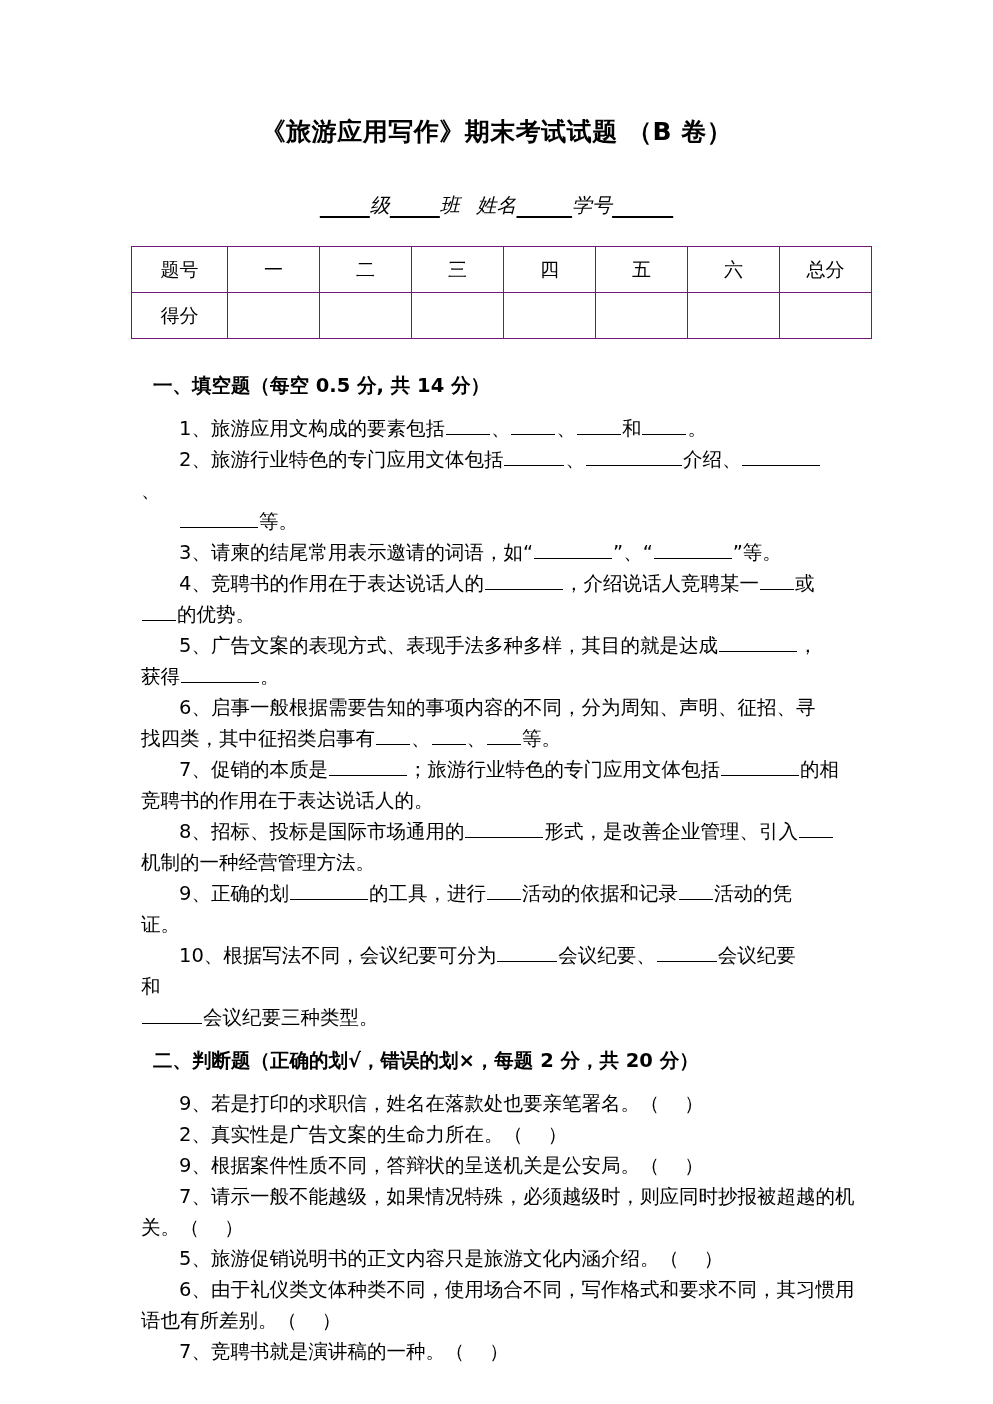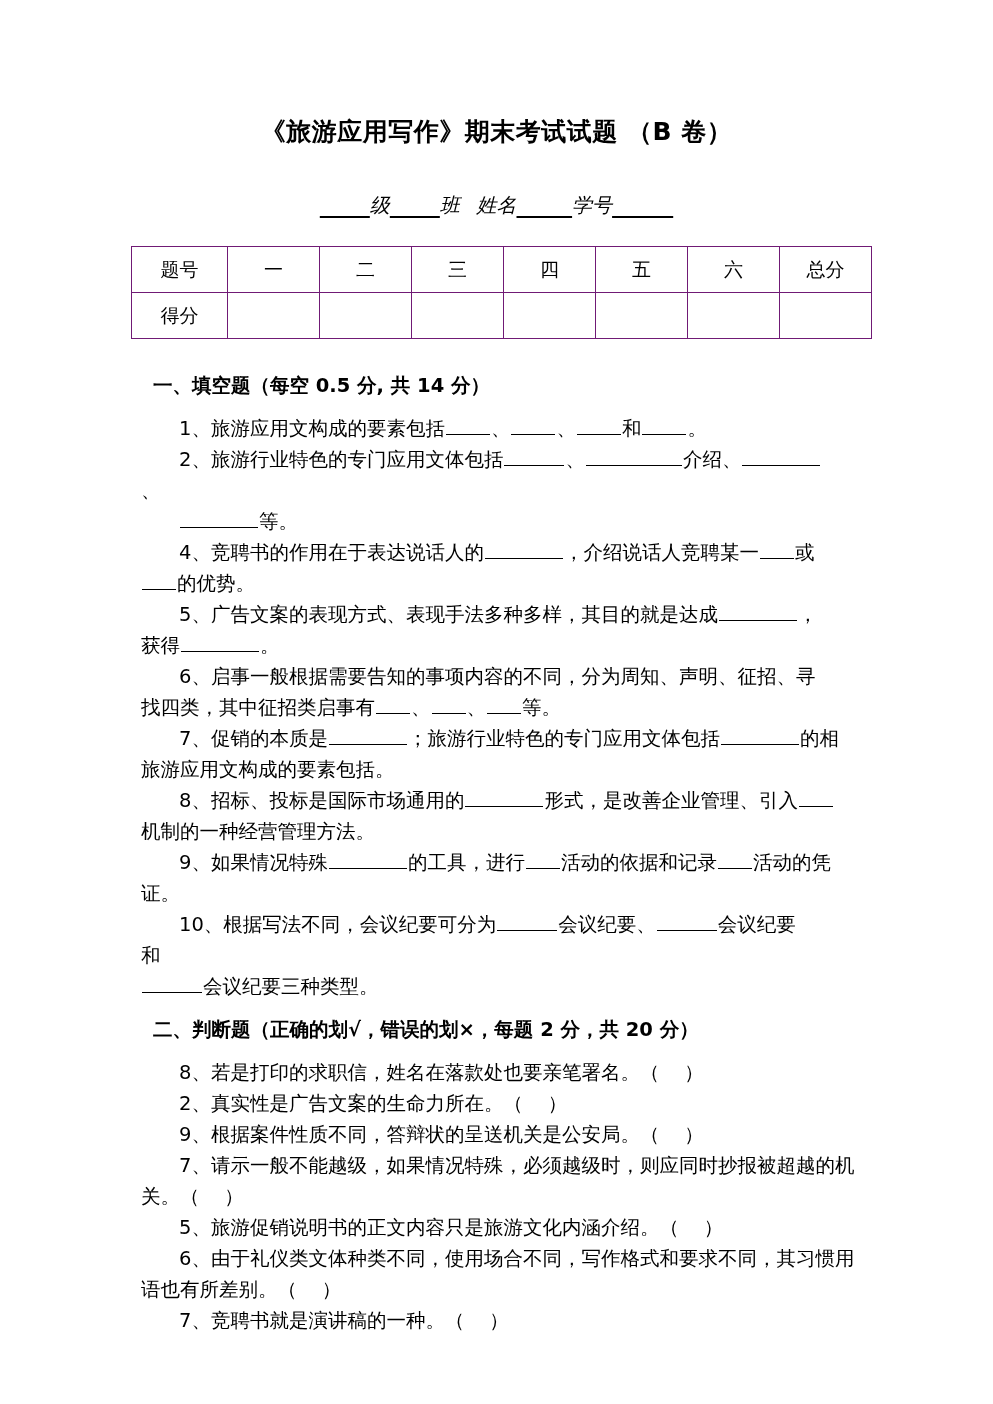--- a/index.html
+++ b/index.html
@@ -152,46 +152,47 @@
   <div class="body">
 
     <div class="sec-head">一、填空题（每空 0.5 分, 共 14 分）</div>
 
     <div class="q"><span>1、</span><span>旅游应用文构成的要素包括</span><span class="blank b-s"></span><span>、</span><span class="blank b-s"></span><span>、</span><span class="blank b-s"></span><span>和</span><span class="blank b-s"></span><span>。</span></div>
 
     <div class="q"><span>2、</span><span>旅游行业特色的专门应用文体包括</span><span class="blank b-m"></span><span>、</span><span class="blank b-xl"></span><span>介绍、</span><span class="blank b-l"></span></div>
     <div class="q no-indent">、</div>
     <div class="q"><span class="blank b-l"></span><span>等。</span></div>
 
+    <div class="q"><span>3、</span><span>请柬的结尾常用表示邀请的词语，如“</span><span class="blank b-l"></span><span>”、“</span><span class="blank b-l"></span><span>”等。</span></div>
 
     <div class="q"><span>4、</span><span>竞聘书的作用在于表达说话人的</span><span class="blank b-l"></span><span>，介绍说话人竞聘某一</span><span class="blank b-xs"></span><span>或</span></div>
     <div class="q no-indent"><span class="blank b-xs"></span><span>的优势。</span></div>
 
     <div class="q"><span>5、</span><span>广告文案的表现方式、表现手法多种多样，其目的就是达成</span><span class="blank b-l"></span><span>，</span></div>
     <div class="q no-indent"><span>获得</span><span class="blank b-l"></span><span>。</span></div>
 
     <div class="q"><span>6、</span><span>启事一般根据需要告知的事项内容的不同，分为周知、声明、征招、寻</span></div>
     <div class="q no-indent"><span>找四类，其中征招类启事有</span><span class="blank b-xs"></span><span>、</span><span class="blank b-xs"></span><span>、</span><span class="blank b-xs"></span><span>等。</span></div>
 
     <div class="q"><span>7、</span><span>促销的本质是</span><span class="blank b-l"></span><span>；旅游行业特色的专门应用文体包括</span><span class="blank b-l"></span><span>的相</span></div>
-    <div class="q no-indent">旅游应用文构成的要素包括。</div>
+    <div class="q no-indent">竞聘书的作用在于表达说话人的。</div>
 
     <div class="q"><span>8、</span><span>招标、投标是国际市场通用的</span><span class="blank b-l"></span><span>形式，是改善企业管理、引入</span><span class="blank b-xs"></span></div>
     <div class="q no-indent">机制的一种经营管理方法。</div>
 
-    <div class="q"><span>9、</span><span>如果情况特殊</span><span class="blank b-l"></span><span>的工具，进行</span><span class="blank b-xs"></span><span>活动的依据和记录</span><span class="blank b-xs"></span><span>活动的凭</span></div>
+    <div class="q"><span>9、</span><span>正确的划</span><span class="blank b-l"></span><span>的工具，进行</span><span class="blank b-xs"></span><span>活动的依据和记录</span><span class="blank b-xs"></span><span>活动的凭</span></div>
     <div class="q no-indent">证。</div>
 
     <div class="q"><span>10、</span><span>根据写法不同，会议纪要可分为</span><span class="blank b-m"></span><span>会议纪要、</span><span class="blank b-m"></span><span>会议纪要</span></div>
     <div class="q no-indent">和</div>
     <div class="q no-indent"><span class="blank b-m"></span><span>会议纪要三种类型。</span></div>
 
     <div class="sec-head">二、判断题（正确的划√，错误的划×，每题 2 分，共 20 分）</div>
 
-    <div class="q">8、若是打印的求职信，姓名在落款处也要亲笔署名。（    ）</div>
+    <div class="q">9、若是打印的求职信，姓名在落款处也要亲笔署名。（    ）</div>
     <div class="q">2、真实性是广告文案的生命力所在。（    ）</div>
     <div class="q">9、根据案件性质不同，答辩状的呈送机关是公安局。（    ）</div>
     <div class="q">7、请示一般不能越级，如果情况特殊，必须越级时，则应同时抄报被超越的机关。（    ）</div>
     <div class="q">5、旅游促销说明书的正文内容只是旅游文化内涵介绍。（    ）</div>
     <div class="q">6、由于礼仪类文体种类不同，使用场合不同，写作格式和要求不同，其习惯用语也有所差别。（    ）</div>
     <div class="q">7、竞聘书就是演讲稿的一种。（    ）</div>
 
   </div>
 </div>
 

